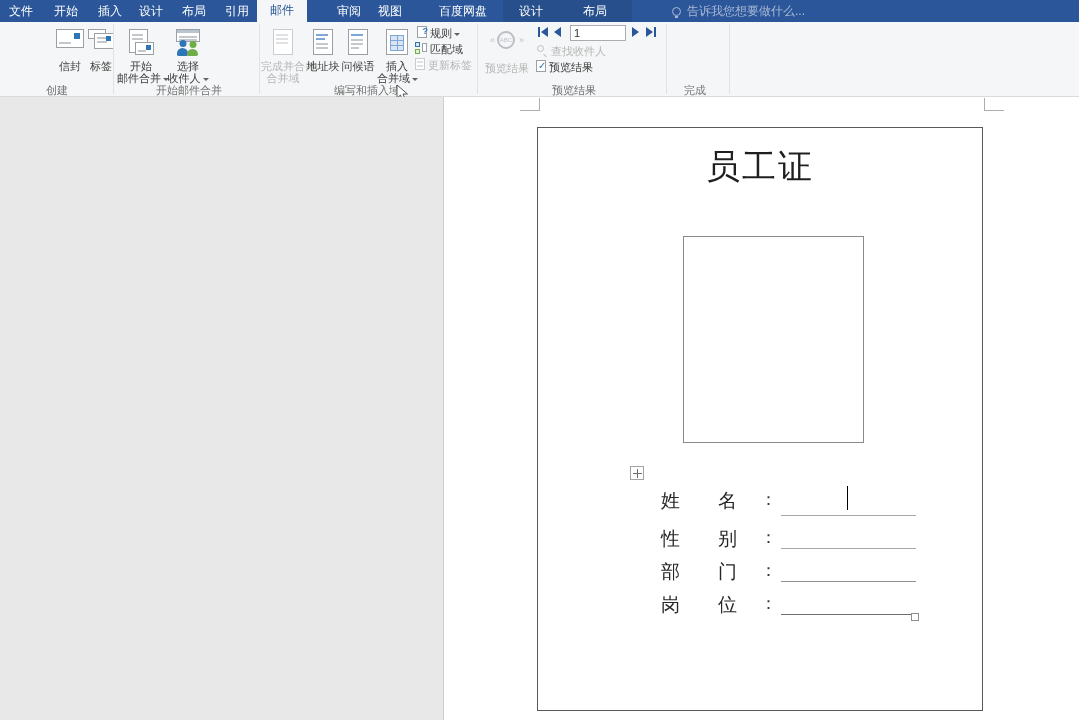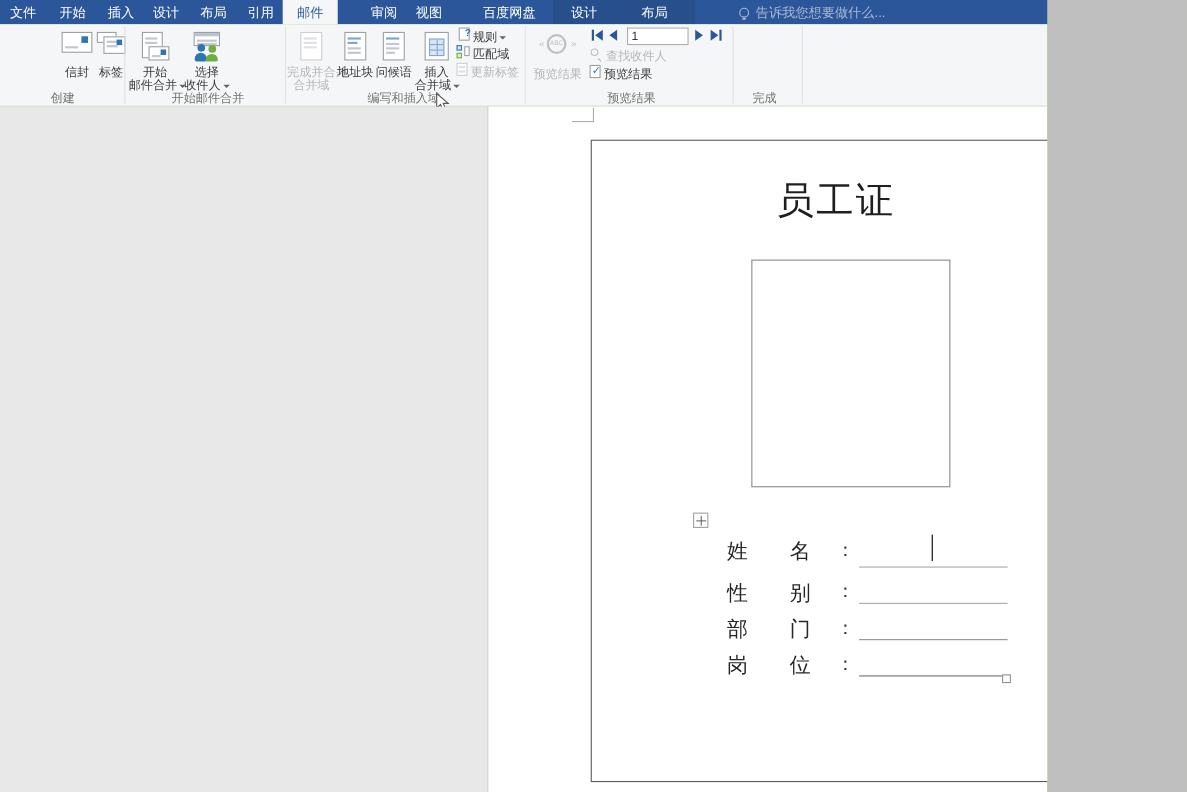--- a/index.html
+++ b/index.html
@@ -1,23 +1,23 @@
 <!DOCTYPE html>
 <html><head>
 <meta charset="utf-8">
 <style>
   html,body{margin:0;padding:0;background:#bfbfbf;}
   *{box-sizing:border-box;}
-  #app{position:relative;width:952px;height:720px;overflow:hidden;
+  #app{position:relative;width:1079px;height:720px;overflow:hidden;
        font-family:"Liberation Sans",sans-serif;background:#84cc16;}
   
   #titlebar{position:absolute;left:0;top:0;width:1079px;height:22px;background:#2b579a;}
   .tab{position:absolute;top:0;height:22px;line-height:22px;color:#ffffff;font-size:12px;
        text-align:center;transform:translateX(-50%);white-space:nowrap;cursor:default;}
-  .tab.active{color:#2b579a;}
+  .tab.active{color:#2b579a;font-family:Liberation Mono, monospace;}
   #active-tab-bg{position:absolute;left:257px;top:0;width:50px;height:22px;background:#f5f6f7;}
   #ctx-tab-bg{position:absolute;left:503px;top:0;width:129px;height:22px;background:#264f8c;}
   #tellme{position:absolute;left:672px;top:0;height:22px;line-height:22px;color:#a9b8d4;font-size:12px;white-space:nowrap;}
   #bulb{display:inline-block;width:9px;height:9px;border:1px solid #a9b8d4;border-radius:50%;
         position:relative;top:1px;margin-right:6px;}
   #bulb:after{content:"";position:absolute;left:2px;top:8px;width:3px;height:2px;background:#a9b8d4;}
   
   #ribbon{position:absolute;left:0;top:22px;width:1079px;height:75px;background:#f5f6f7;
           border-bottom:1px solid #d9dadc;}
   .vsep{position:absolute;top:2px;height:70px;width:1px;background:#e1e2e4;}
@@ -41,21 +41,21 @@
   .tri-r{width:0;height:0;border-top:5px solid transparent;border-bottom:5px solid transparent;border-left:7px solid #2b579a;display:inline-block;}
   .tri-l{width:0;height:0;border-top:5px solid transparent;border-bottom:5px solid transparent;border-right:7px solid #2b579a;display:inline-block;}
   .navbar-b{width:2px;height:10px;background:#2b579a;display:inline-block;}
   .navbtn{position:absolute;top:4px;height:12px;display:flex;align-items:center;cursor:default;}
   
   #workspace{position:absolute;left:0;top:97px;width:443px;height:623px;background:#e8e8e8;}
   #pagearea{position:absolute;left:443px;top:97px;width:636px;height:623px;background:#ffffff;
             border-left:1px solid #cfcfcf;}
   .cropmark{position:absolute;}
   #card{position:absolute;left:537px;top:127px;width:446px;height:584px;border:1px solid #58595b;background:#ffffff;}
-  #doc-title{position:absolute;left:537px;top:160px;width:446px;text-align:center;
+  #doc-title{position:absolute;left:537px;top:144px;width:446px;text-align:center;
              font-family:"DejaVu Serif","Liberation Serif",serif;font-size:34px;color:#1f1f1f;letter-spacing:2px;}
   #photo-box{position:absolute;left:683px;top:236px;width:181px;height:207px;border:1px solid #8a8a8a;background:#ffffff;}
   #move-handle{position:absolute;left:630px;top:466px;width:14px;height:14px;border:1px solid #a3a3a3;background:#fdfdfd;}
   #move-handle i{position:absolute;background:#6b6b6b;}
   .frow{position:absolute;left:661px;width:120px;height:22px;
         font-family:"DejaVu Serif","Liberation Serif",serif;font-size:19px;color:#262626;}
   .frow .c1{position:absolute;left:0;}
   .frow .c2{position:absolute;left:57px;}
   .frow .colon{position:absolute;left:99px;font-size:17px;color:#3a3a3a;}
   .blank{position:absolute;left:781px;width:135px;height:1px;}

